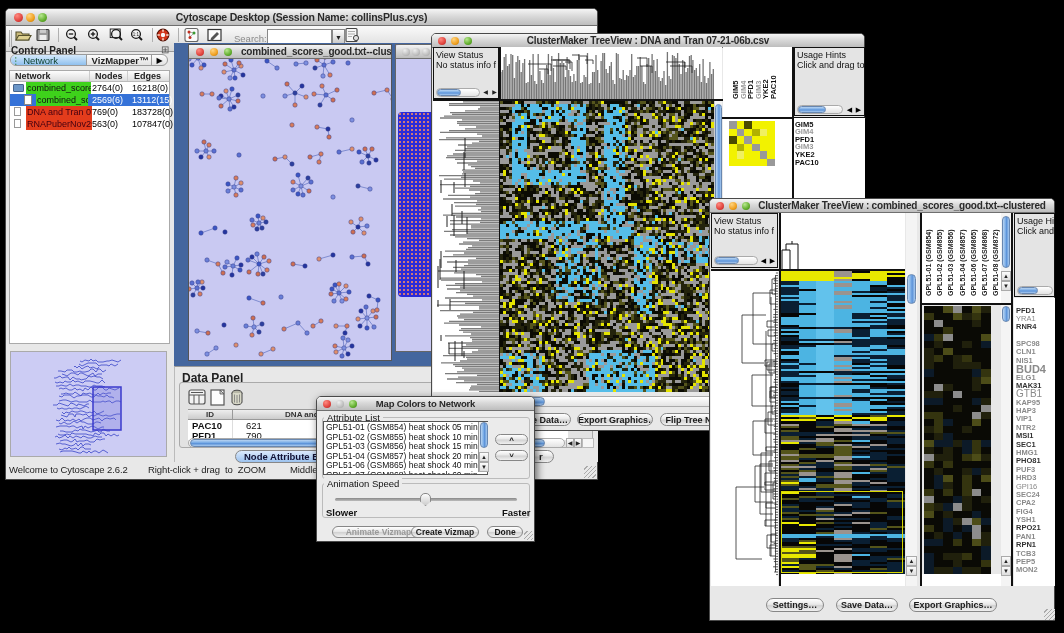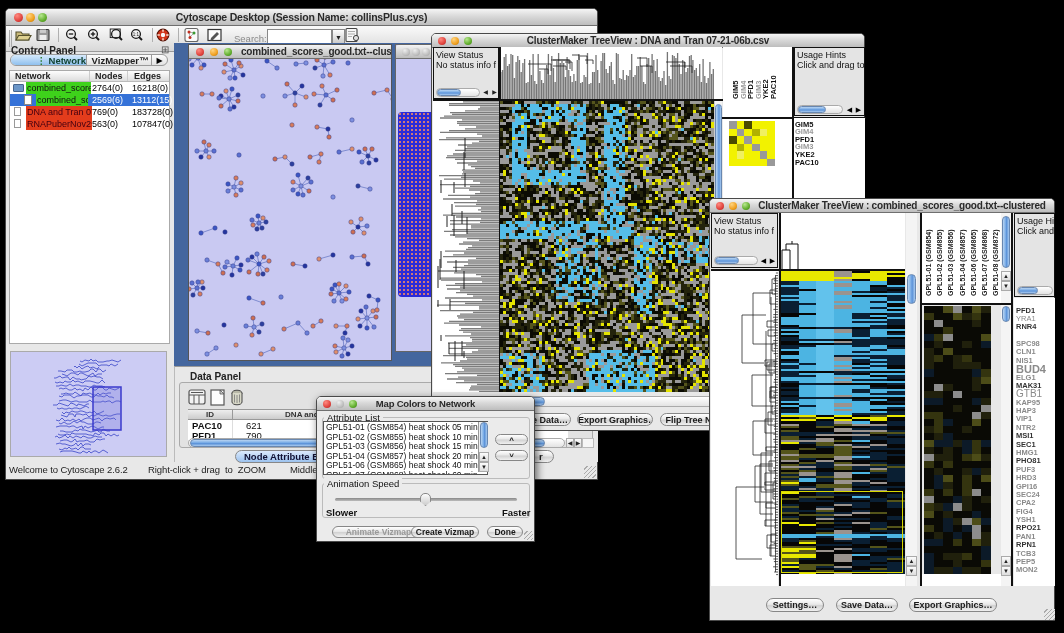--- a/index.html
+++ b/index.html
@@ -85,21 +85,21 @@
   </div>
 
   <div class="abs" style="left:3px;top:36px;width:166px;height:433px">
     <div class="abs" style="left:2px;top:0px;font-size:10px;font-weight:bold;color:#222">Control Panel</div>
     <div class="abs" style="left:152px;top:-1px;font-size:10px;color:#555">⊞</div>
 
     <div class="abs" style="left:1px;top:9px;width:158px;height:12px;border:1px solid #9a9a9a;
       border-radius:6px;background:linear-gradient(#fdfdfd,#e2e2e2);overflow:hidden">
       <div class="abs" style="left:0;top:0;width:76px;height:100%;
         background:linear-gradient(#d6eafc,#8fc0ee);border-right:1px solid #9a9a9a;
-        font-size:9.5px;font-weight:bold;color:#143;text-align:right;line-height:12px">
+        font-size:9.5px;font-weight:normal;color:#143;text-align:left;line-height:12px">
         <span style="color:#2a7a2a">⋮</span> Network</div>
       <div class="abs" style="left:76px;top:0;width:66px;height:100%;font-size:9.5px;
         font-weight:bold;color:#222;text-align:center;line-height:12px">VizMapper™</div>
       <div class="abs" style="right:0;top:0;width:16px;height:100%;border-left:1px solid #9a9a9a;
         font-size:8px;text-align:center;line-height:12px">▶</div>
     </div>
 
     <div class="abs" style="left:0px;top:25px;width:161px;height:274px;background:#fff;border:1px solid #aaa">
       <div class="abs" style="left:0;top:0;width:100%;height:11px;
         background:linear-gradient(#fdfdfd,#ddd);border-bottom:1px solid #bbb;font-size:9px;
@@ -403,21 +403,21 @@
             <circle cx="344" cy="283" r="2.4"></circle>
             <circle cx="350" cy="279" r="2.4"></circle>
             <circle cx="358" cy="281" r="2.4"></circle>
           </g>
         </svg>
     </div>
   </div>
 
   <div class="abs" style="left:168px;top:357px;width:424px;height:96px;background:#e8e8e8;
     border-top:1px solid #999;border-left:1px solid #bbb">
-    <div class="abs" style="left:15px;top:4px;font-size:10px;font-weight:bold;color:#222">Data Panel</div>
+    <div class="abs" style="left:7px;top:4px;font-size:12px;font-weight:bold;color:#222">Data Panel</div>
     <div class="abs" style="left:4px;top:15px;width:414px;height:66px;background:#e2e2e2;
       border:1px solid #aaa;border-radius:3px">
       <svg class="abs" style="left:8px;top:5px" width="70" height="20" viewBox="0 0 70 20">
           <rect x="1" y="2" width="16" height="14" rx="2" fill="#f2f2f2" stroke="#555" stroke-width="1.2"></rect>
           <path d="M1 7h16M6 7v9M11 7v9M3 4.5h12" stroke="#555" stroke-width="1"></path>
           <rect x="23" y="2" width="13" height="15" fill="#fdfdfd" stroke="#555" stroke-width="1.2"></rect>
           <path d="M32 2l4 4h-4z" fill="#ccc" stroke="#555" stroke-width="0.8"></path>
           <path d="M44 5c0-1.6 2.2-2.8 5-2.8s5 1.2 5 2.8-2.2 2.8-5 2.8-5-1.2-5-2.8z" fill="#b8b8a8" stroke="#444" stroke-width="1"></path>
           <path d="M44 5v9c0 1.6 2.2 2.8 5 2.8s5-1.2 5-2.8V5" fill="#d8d8c8" stroke="#444" stroke-width="1"></path>
           <path d="M46.5 6.5v8M49 7v8M51.5 6.5v8" stroke="#777" stroke-width="0.8"></path>
@@ -633,21 +633,21 @@
     <div style="position:absolute;left:1016px;top:398.7px;font-size:7.5px;font-weight:bold;color:#8a8a8a;line-height:8px">KAP95</div>
     <div style="position:absolute;left:1016px;top:407.1px;font-size:7.5px;font-weight:bold;color:#8a8a8a;line-height:8px">HAP3</div>
     <div style="position:absolute;left:1016px;top:415.4px;font-size:7.5px;font-weight:bold;color:#8a8a8a;line-height:8px">VIP1</div>
     <div style="position:absolute;left:1016px;top:423.8px;font-size:7.5px;font-weight:bold;color:#8a8a8a;line-height:8px">NTR2</div>
     <div style="position:absolute;left:1016px;top:432.2px;font-size:7.5px;font-weight:bold;color:#333;line-height:8px">MSI1</div>
     <div style="position:absolute;left:1016px;top:440.6px;font-size:7.5px;font-weight:bold;color:#333;line-height:8px">SEC1</div>
     <div style="position:absolute;left:1016px;top:449.0px;font-size:7.5px;font-weight:bold;color:#8a8a8a;line-height:8px">HMG1</div>
     <div style="position:absolute;left:1016px;top:457.3px;font-size:7.5px;font-weight:bold;color:#333;line-height:8px">PHO81</div>
     <div style="position:absolute;left:1016px;top:465.7px;font-size:7.5px;font-weight:bold;color:#8a8a8a;line-height:8px">PUF3</div>
     <div style="position:absolute;left:1016px;top:474.1px;font-size:7.5px;font-weight:bold;color:#8a8a8a;line-height:8px">HRD3</div>
-    <div style="position:absolute;left:1016px;top:482.5px;font-size:7.5px;font-weight:bold;color:#8a8a8a;line-height:8px">GPI16</div>
+    <div style="position:absolute;left:1016px;top:482.5px;font-size:7.5px;font-weight:normal;color:#8a8a8a;line-height:8px">GPI16</div>
     <div style="position:absolute;left:1016px;top:490.9px;font-size:7.5px;font-weight:bold;color:#8a8a8a;line-height:8px">SEC24</div>
     <div style="position:absolute;left:1016px;top:499.2px;font-size:7.5px;font-weight:bold;color:#8a8a8a;line-height:8px">CPA2</div>
     <div style="position:absolute;left:1016px;top:507.6px;font-size:7.5px;font-weight:bold;color:#8a8a8a;line-height:8px">FIG4</div>
     <div style="position:absolute;left:1016px;top:516.0px;font-size:7.5px;font-weight:bold;color:#8a8a8a;line-height:8px">YSH1</div>
     <div style="position:absolute;left:1016px;top:524.4px;font-size:7.5px;font-weight:bold;color:#333;line-height:8px">RPO21</div>
     <div style="position:absolute;left:1016px;top:532.8px;font-size:7.5px;font-weight:bold;color:#8a8a8a;line-height:8px">PAN1</div>
     <div style="position:absolute;left:1016px;top:541.1px;font-size:7.5px;font-weight:bold;color:#333;line-height:8px">RPN1</div>
     <div style="position:absolute;left:1016px;top:549.5px;font-size:7.5px;font-weight:bold;color:#8a8a8a;line-height:8px">TCB3</div>
     <div style="position:absolute;left:1016px;top:557.9px;font-size:7.5px;font-weight:bold;color:#8a8a8a;line-height:8px">PEP5</div>
     <div style="position:absolute;left:1016px;top:566.3px;font-size:7.5px;font-weight:bold;color:#8a8a8a;line-height:8px">MON2</div>

